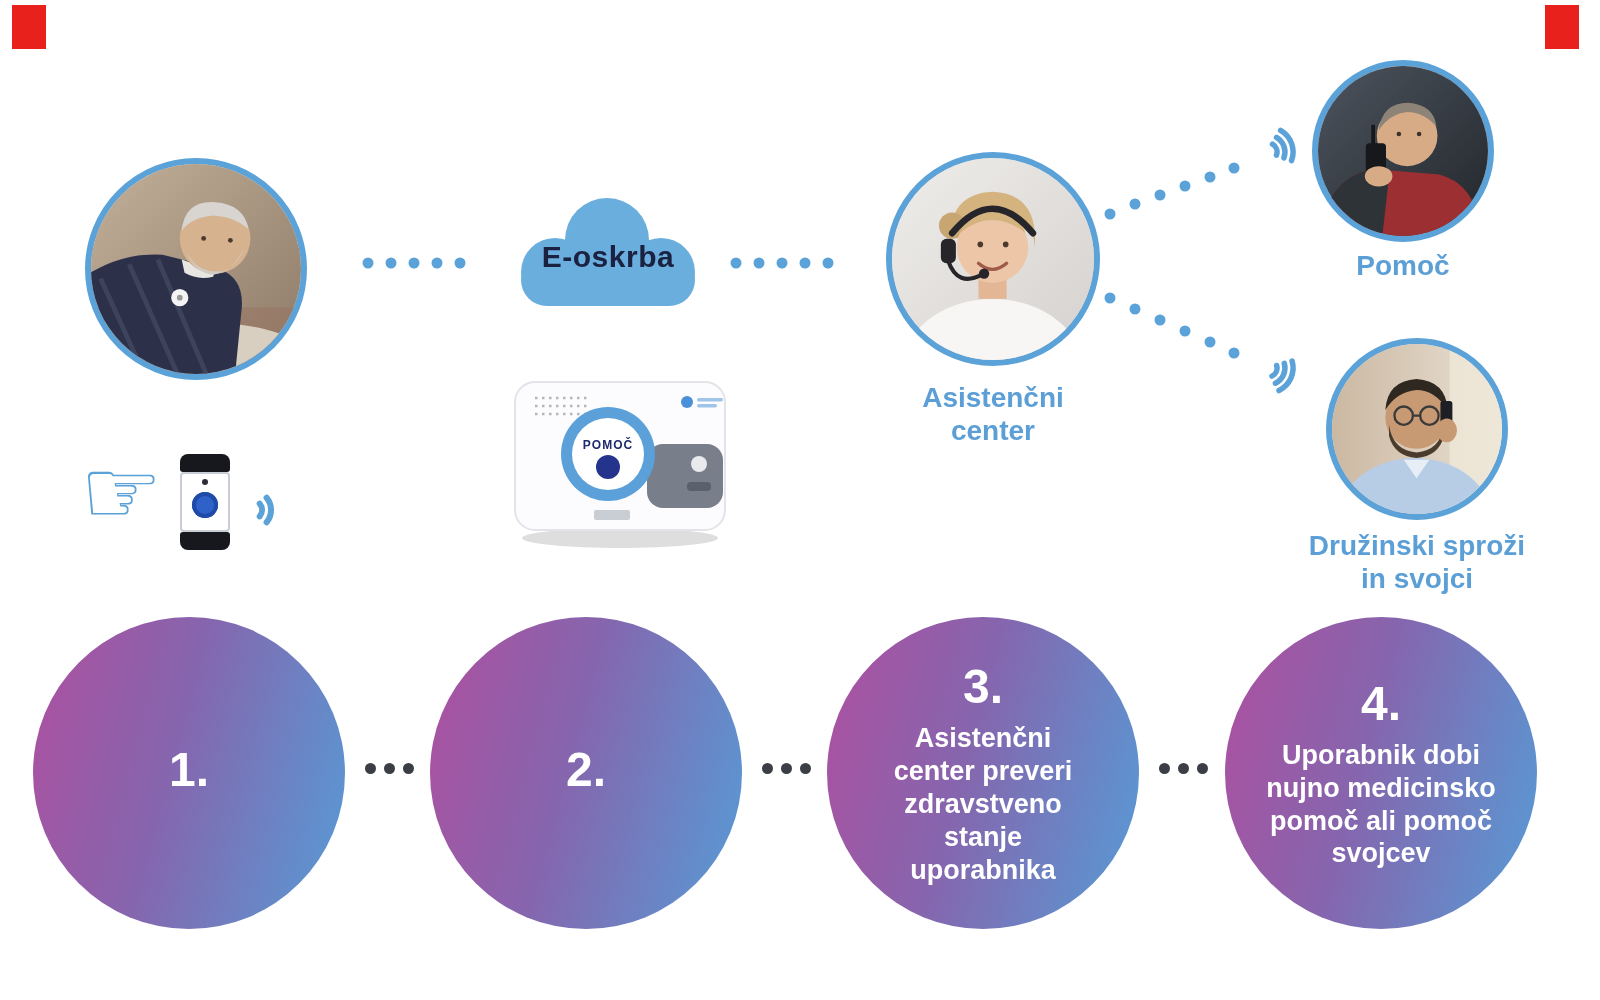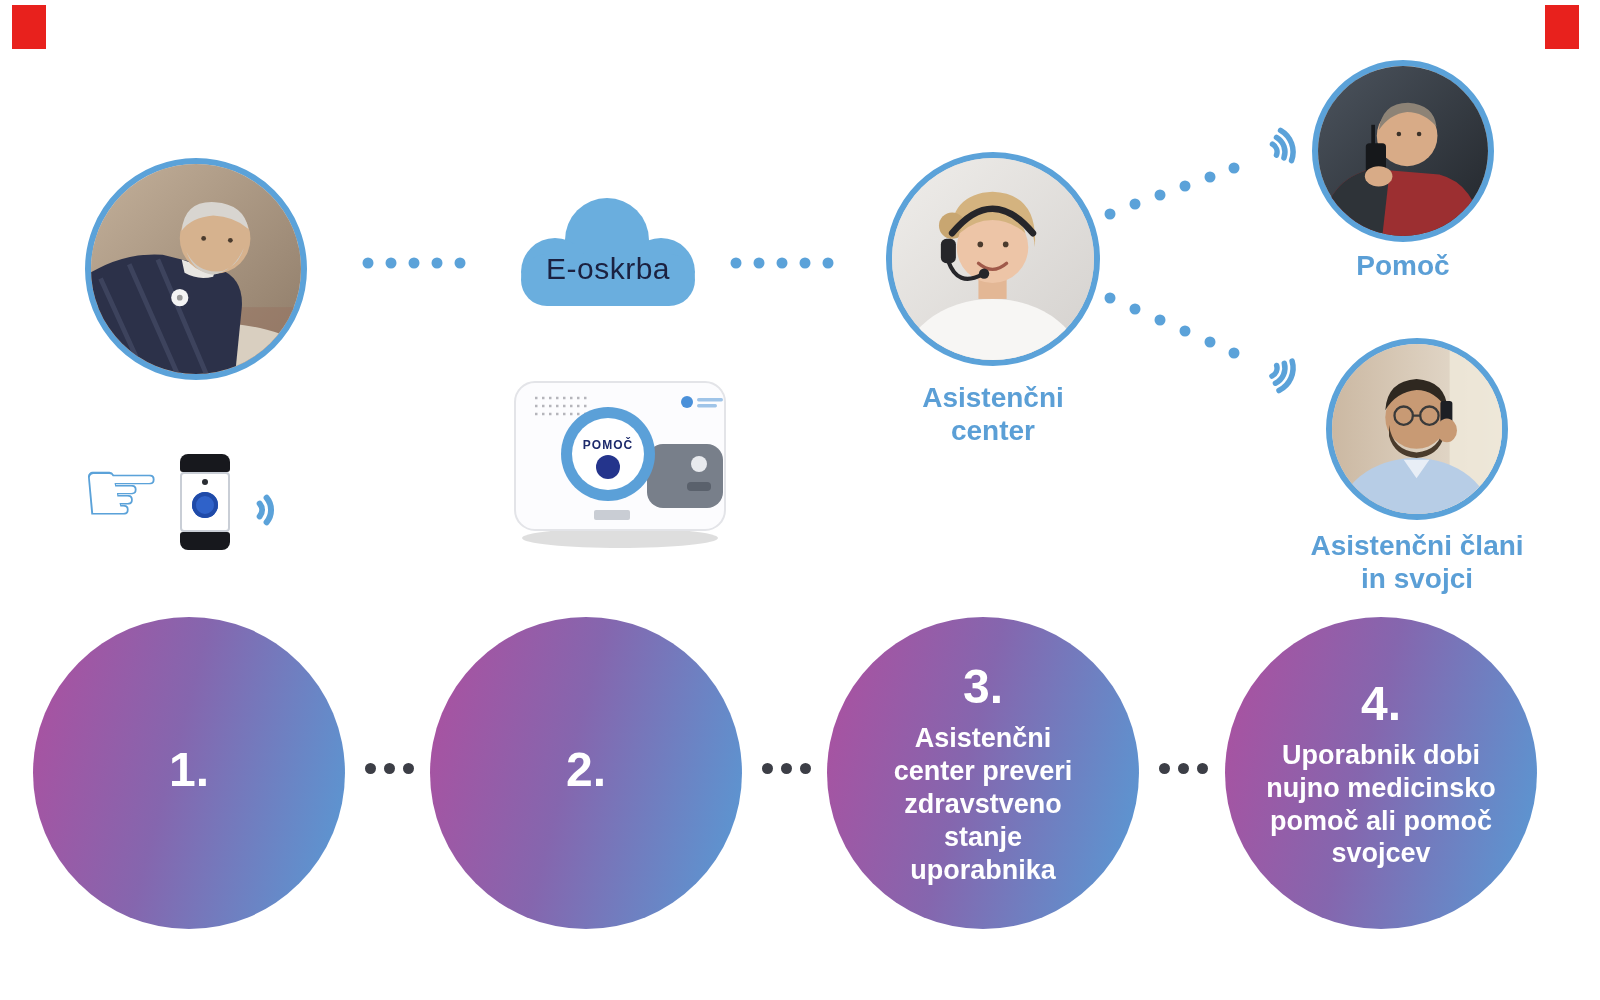--- a/index.html
+++ b/index.html
@@ -14,22 +14,22 @@
   }
   .photo svg{display:block;width:100%;height:100%;}
   .blue-label{
     position:absolute;color:#5b9fd6;font-size:28px;font-weight:600;
     text-align:center;line-height:1.18;white-space:pre-line;
   }
   
   .cloud{position:absolute;left:497px;top:188px;width:222px;height:148px;}
   .cloud svg{position:absolute;inset:0;width:100%;height:100%;}
   .cloud-text{
-    position:absolute;left:0;top:64px;width:100%;text-align:center;
-    color:#1b2140;font-size:30px;font-weight:normal;letter-spacing:.5px;
+    position:absolute;left:0;top:52px;width:100%;text-align:center;
+    color:#1b2140;font-size:30px;font-weight:bold;letter-spacing:.5px;
   }
   
   .device{position:absolute;left:495px;top:352px;width:250px;height:205px;}
   svg text{font-family:"Liberation Sans",sans-serif;}
   
   .hand-graphic{position:absolute;left:80px;top:452px;width:235px;height:120px;}
   .hand-glyph{
     position:absolute;left:0;top:-14px;font-size:92px;color:#5ba2d9;
     font-family:"DejaVu Sans",sans-serif;line-height:1.2;
   }
@@ -216,21 +216,21 @@
       <circle cx="92" cy="80" r="34" fill="#c89a74"></circle>
       <path d="M58 72 Q60 40 92 38 Q124 40 126 72 Q112 50 92 50 Q70 52 58 72 Z" fill="#2f2820"></path>
       <path d="M62 88 Q66 116 92 118 Q118 116 122 88 L122 100 Q116 122 92 124 Q68 122 62 100 Z" fill="#4a3b2c"></path>
       <circle cx="78" cy="78" r="10" fill="none" stroke="#3a3a3a" stroke-width="2.5"></circle>
       <circle cx="106" cy="78" r="10" fill="none" stroke="#3a3a3a" stroke-width="2.5"></circle>
       <line x1="88" y1="78" x2="96" y2="78" stroke="#3a3a3a" stroke-width="2.5"></line>
       <rect x="118" y="62" width="13" height="30" rx="3" fill="#1d1f24"></rect>
       <ellipse cx="125" cy="94" rx="11" ry="13" fill="#c89a74"></ellipse>
     </svg>
   </div>
-  <div class="blue-label" style="left:1305px;top:529px;width:224px;">Asistenčni člani
+  <div class="blue-label" style="left:1305px;top:529px;width:224px;">Družinski sproži
 in svojci</div>
 
   <svg class="overlay" viewBox="0 0 1600 1000">
     <g fill="#5ba2d9">
       <circle cx="368" cy="263" r="5.5"></circle>
         <circle cx="391" cy="263" r="5.5"></circle>
         <circle cx="414" cy="263" r="5.5"></circle>
       <circle cx="437" cy="263" r="5.5"></circle>
         <circle cx="460" cy="263" r="5.5"></circle>
     </g>

